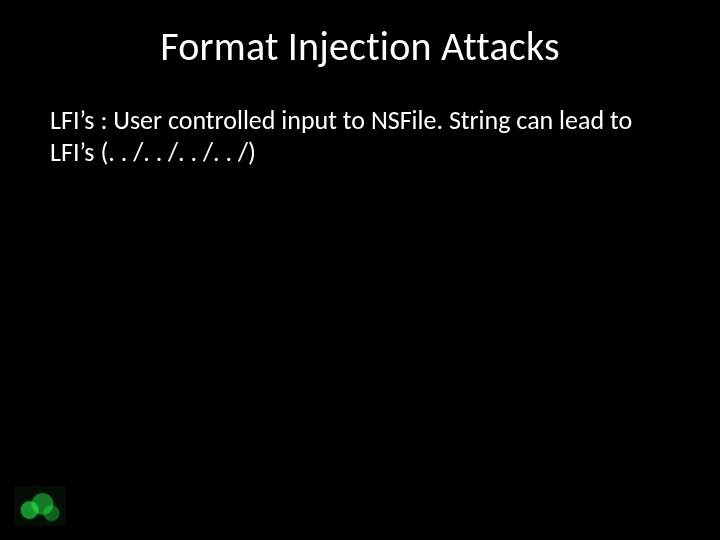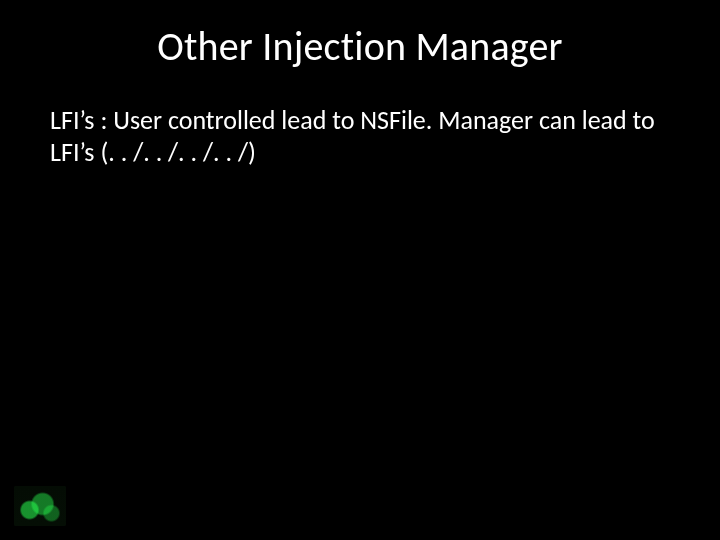--- a/index.html
+++ b/index.html
@@ -53,18 +53,18 @@
       radial-gradient(circle at 55% 45%, rgba(40,255,80,0.45) 0 10px, transparent 12px),
       radial-gradient(circle at 72% 68%, rgba(40,255,80,0.35) 0 7px, transparent 9px),
       linear-gradient(#040c04,#050e05);
     filter: blur(0.5px);
   }
 </style>
 </head>
 <body>
 
 <div class="slide">
-  <div class="title">Other Injection Manager</div>
+  <div class="title">Format Injection Attacks</div>
   <div class="body">
-    <div class="para">LFI’s : User controlled lead  to NSFile. Manager can lead to LFI’s (. . /. . /. . /. . /)</div>
+    <div class="para">LFI’s : User controlled input  to NSFile. String can lead to LFI’s (. . /. . /. . /. . /)</div>
   </div>
   <div class="logo"></div>
 </div>
 
 </body></html>

